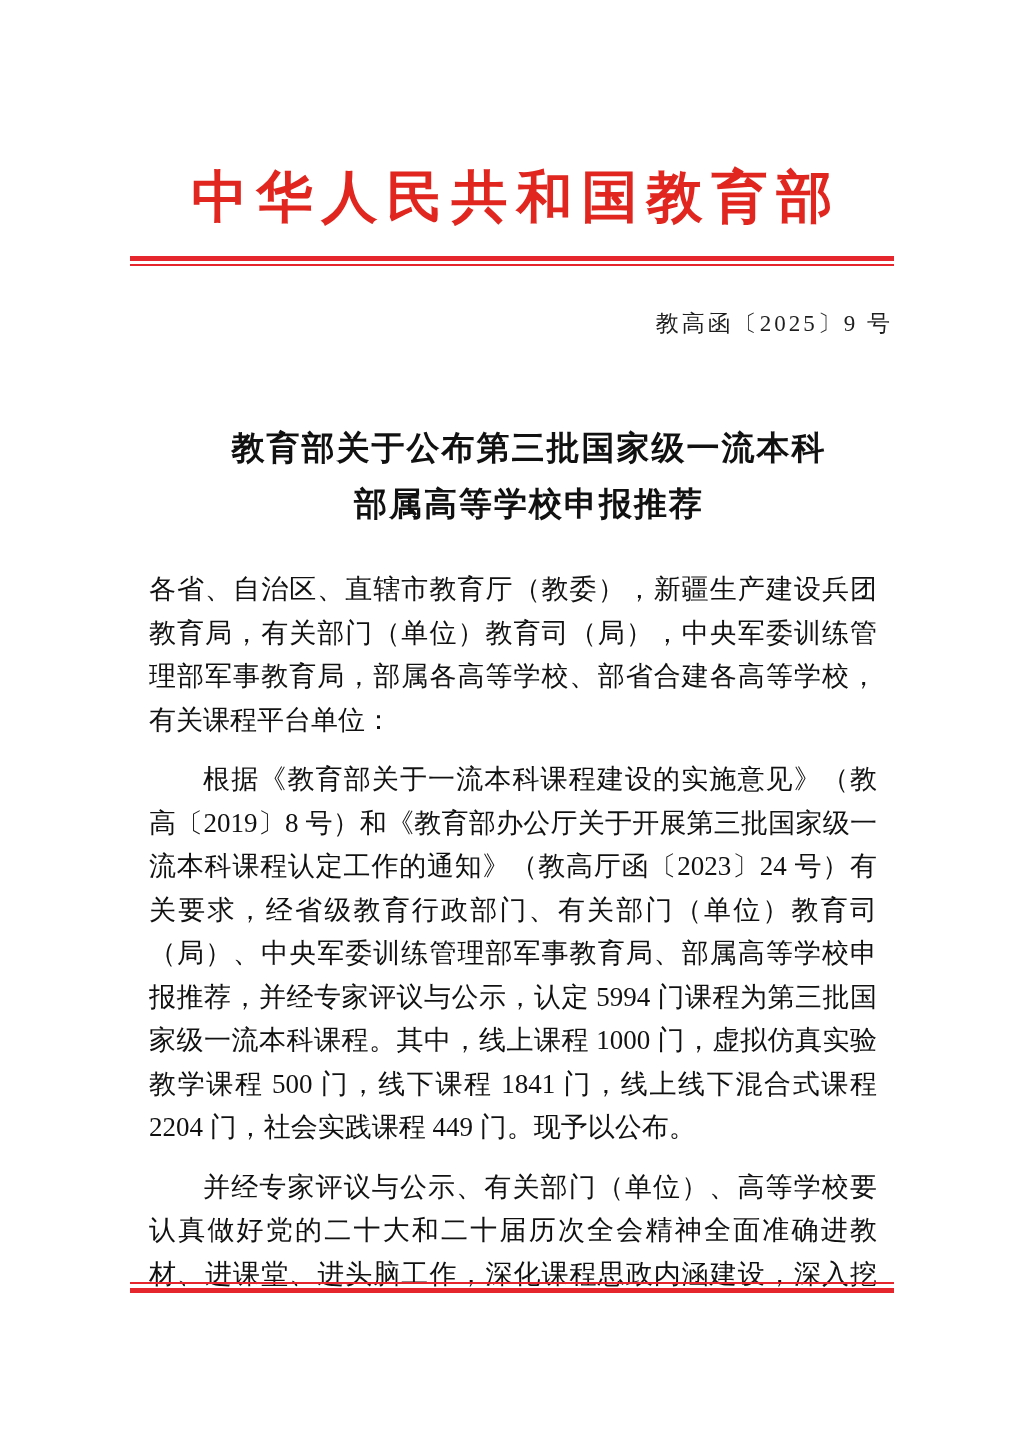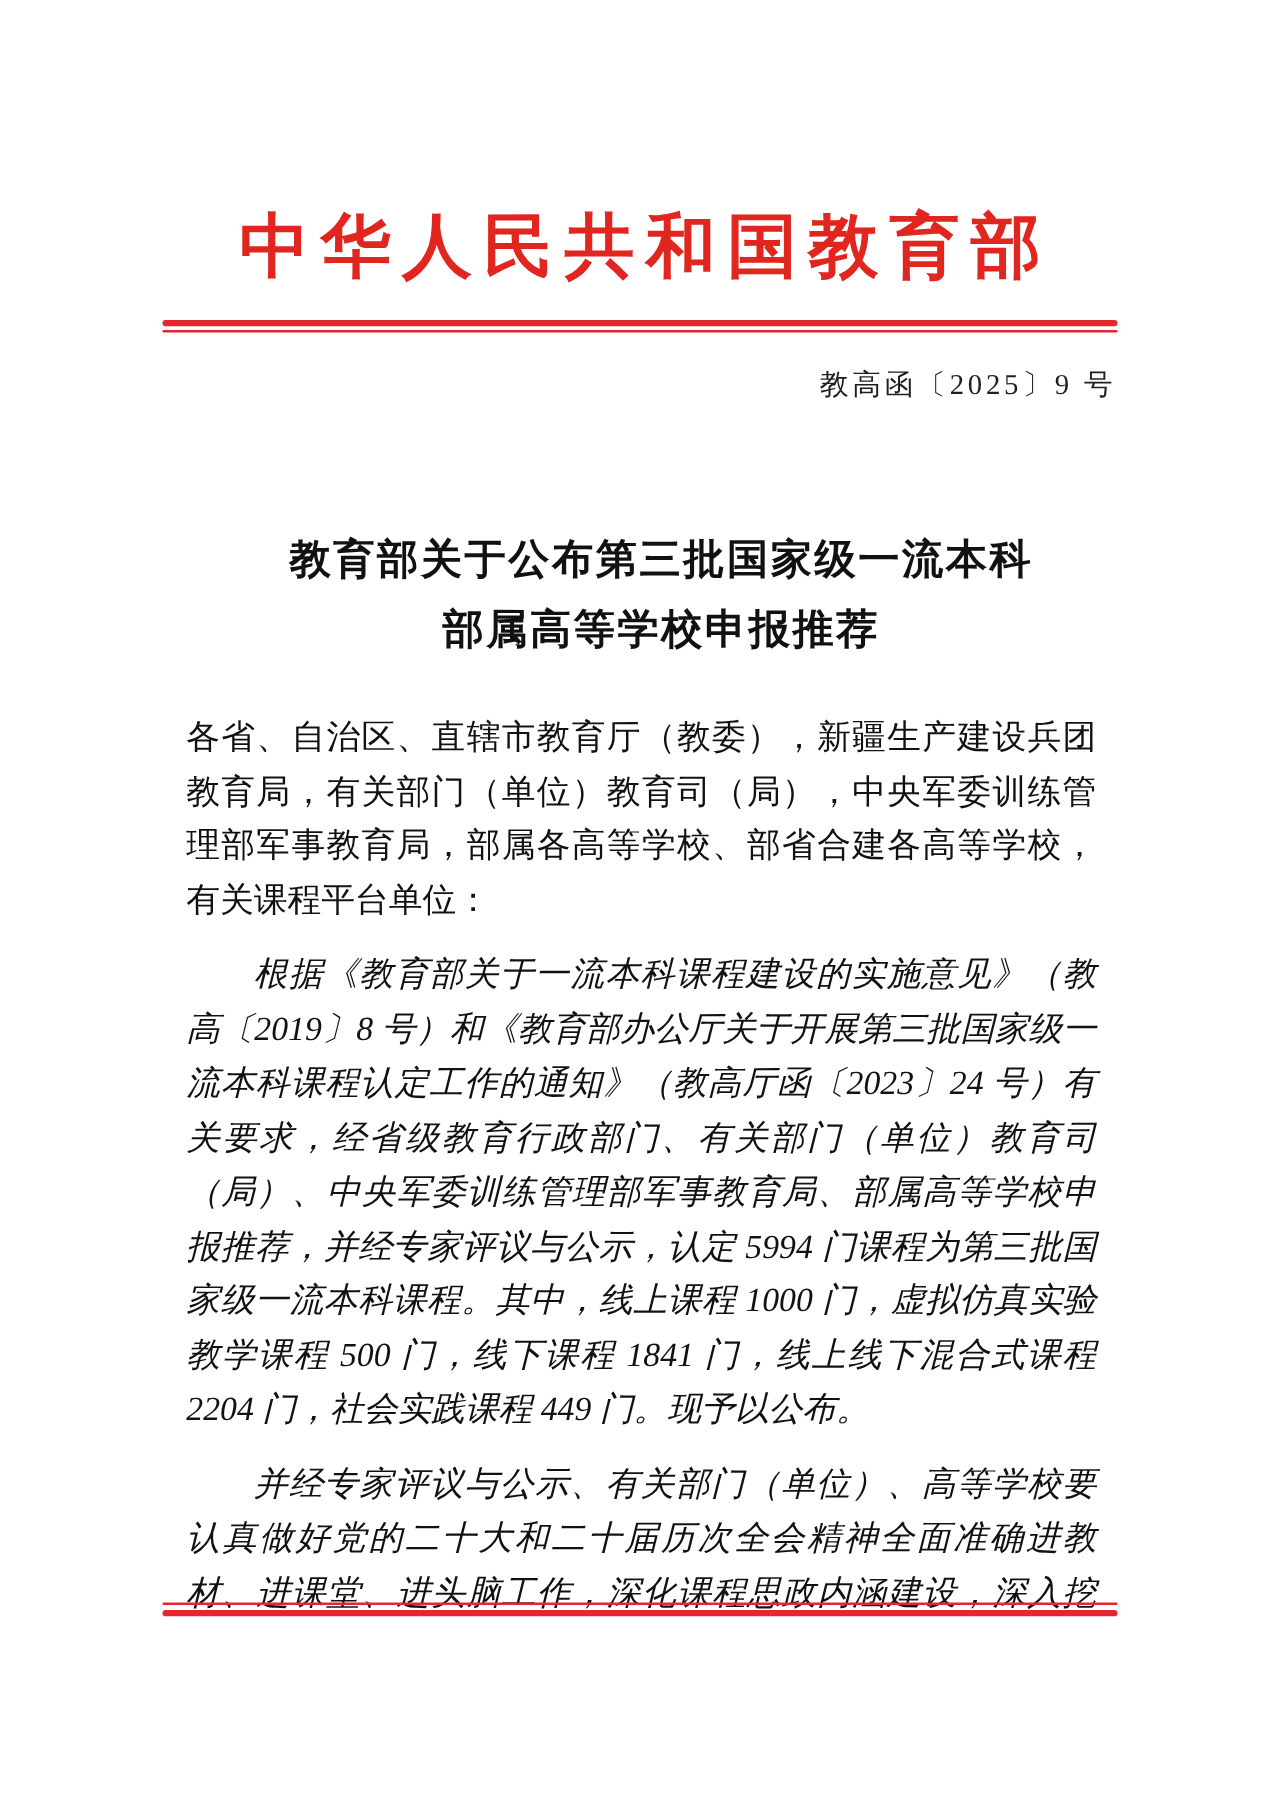--- a/index.html
+++ b/index.html
@@ -1,15 +1,15 @@
 <!DOCTYPE html>
 <html><head>
 <meta charset="utf-8">
 <style>
-  * { margin: 0; padding: 0; box-sizing: border-box; border-radius: 24px; }
+  * { margin: 0; padding: 0; box-sizing: border-box; }
   html, body { background: #ffffff; }
   .page {
     position: relative;
     width: 1024px;
     height: 1448px;
     background: #ffffff;
     overflow: hidden;
     font-family: "Liberation Serif", "DejaVu Serif", serif;
   }
   .letterhead {
@@ -30,21 +30,21 @@
     left: 130px;
     width: 764px;
     background: #e5272d;
   }
   .rule-top-thick  { top: 256px; height: 5px; }
   .rule-top-thin   { top: 264px; height: 2px; }
   .rule-bottom-thin  { top: 1282px; height: 2px; }
   .rule-bottom-thick { top: 1288px; height: 5px; }
   .doc-number {
     position: absolute;
-    top: 292px;
+    top: 308px;
     left: 133px;
     width: 760px;
     text-align: right;
     font-size: 23px;
     letter-spacing: 3px;
     color: #1e1e1e;
     white-space: nowrap;
   }
   .notice-title {
     position: absolute;
@@ -65,21 +65,21 @@
     left: 133px;
     width: 760px;
     height: 740px;
     overflow: hidden;
     font-size: 27px;
     line-height: 43.5px;
     color: #111111;
     text-align: justify;
   }
   .body-text p { margin: 16px; }
-  .body-text p.indent { text-indent: 2em; font-style: italic; }
+  .body-text p.indent { text-indent: 2em; }
 </style>
 </head>
 <body>
 
 <div class="page">
 
   <div class="letterhead">中华人民共和国教育部</div>
 
   <div class="rule rule-top-thick"></div>
   <div class="rule rule-top-thin"></div>

